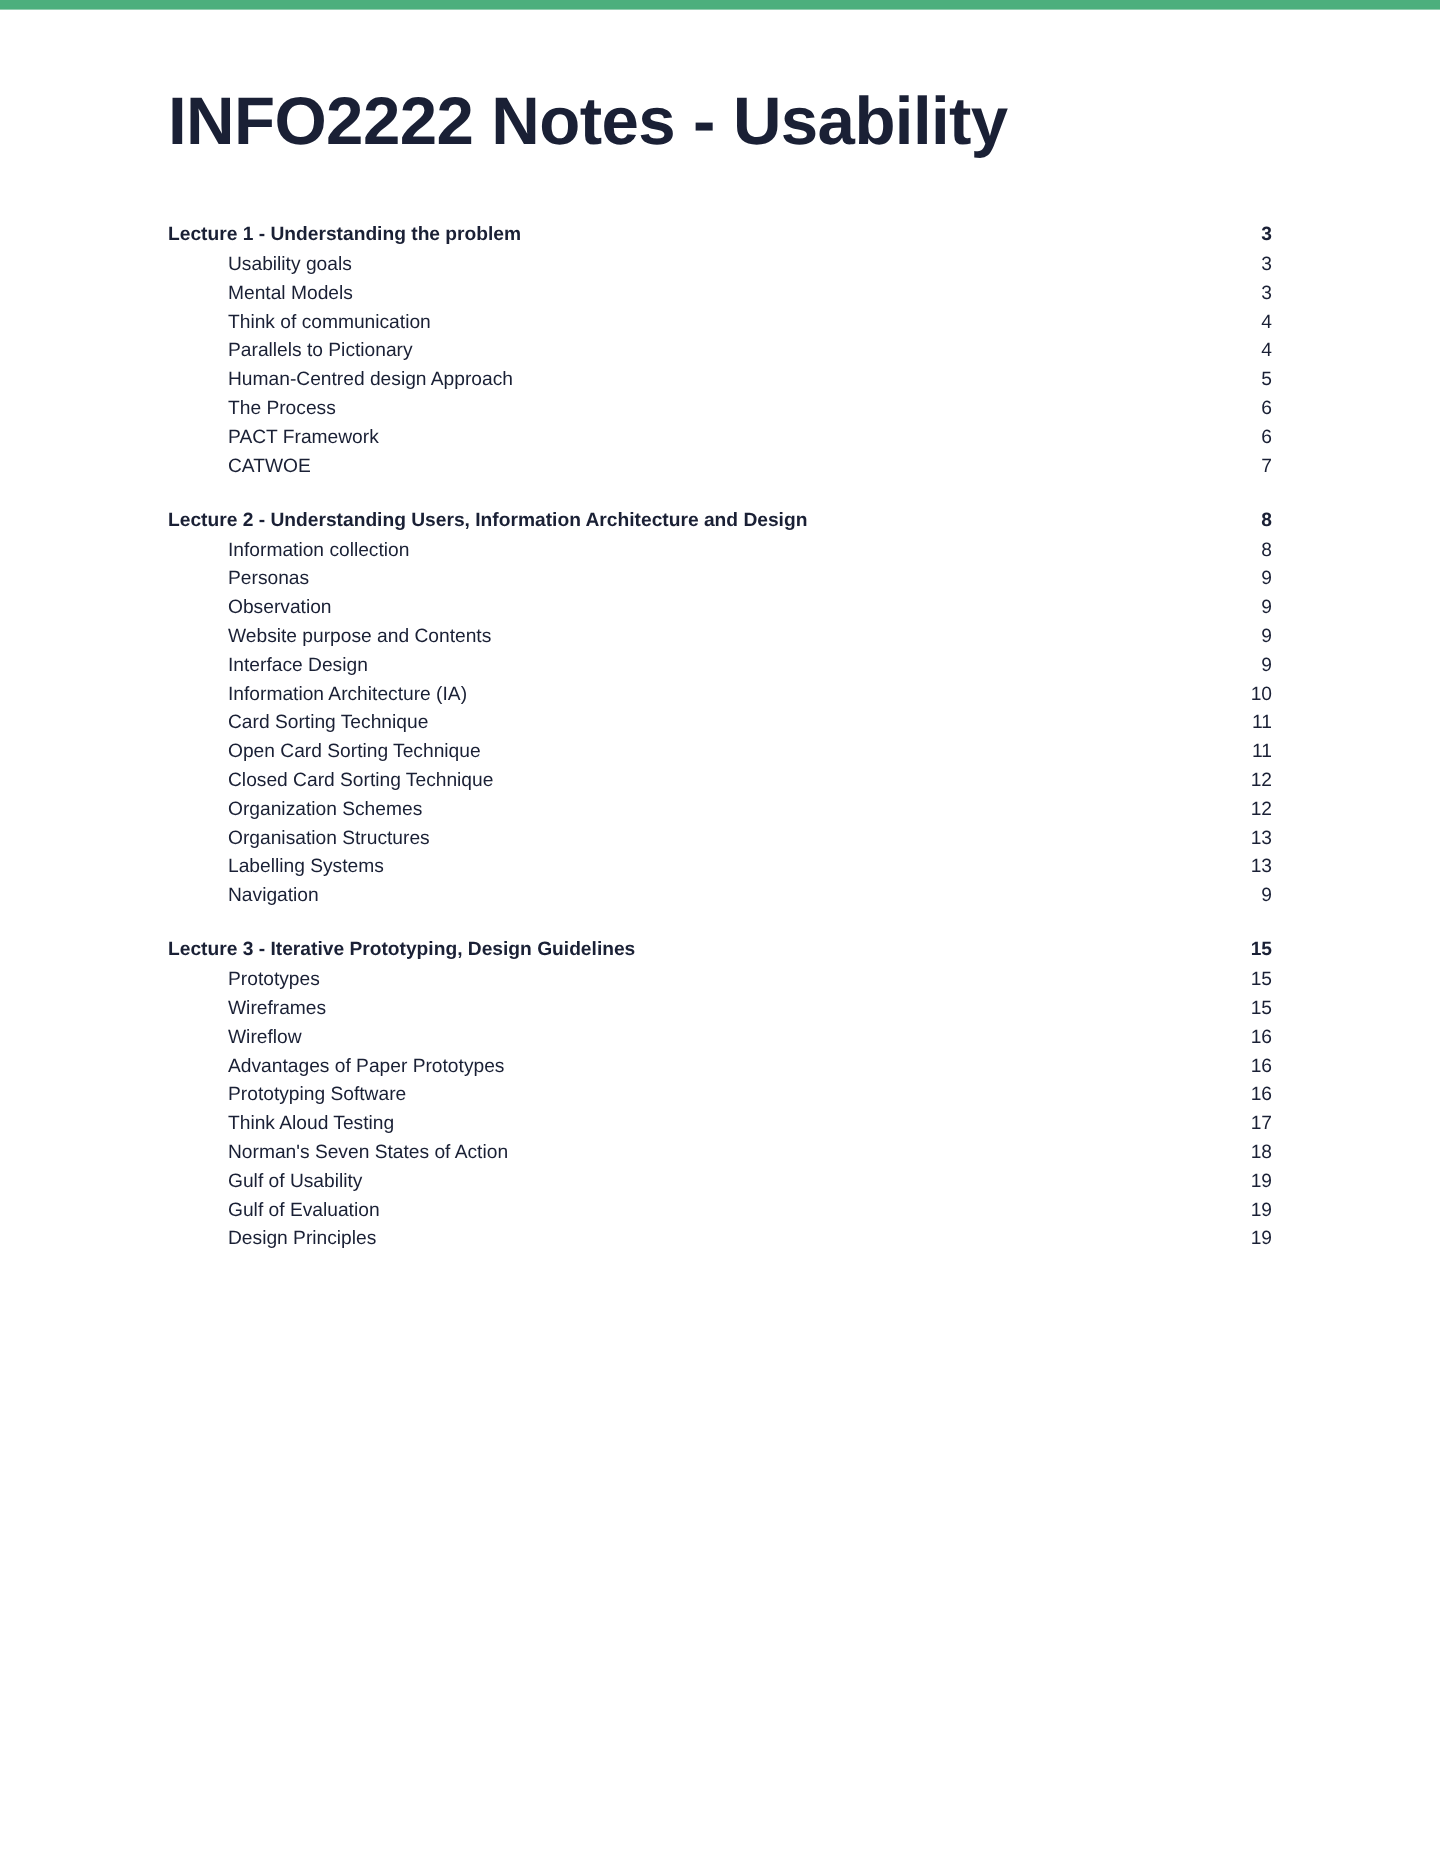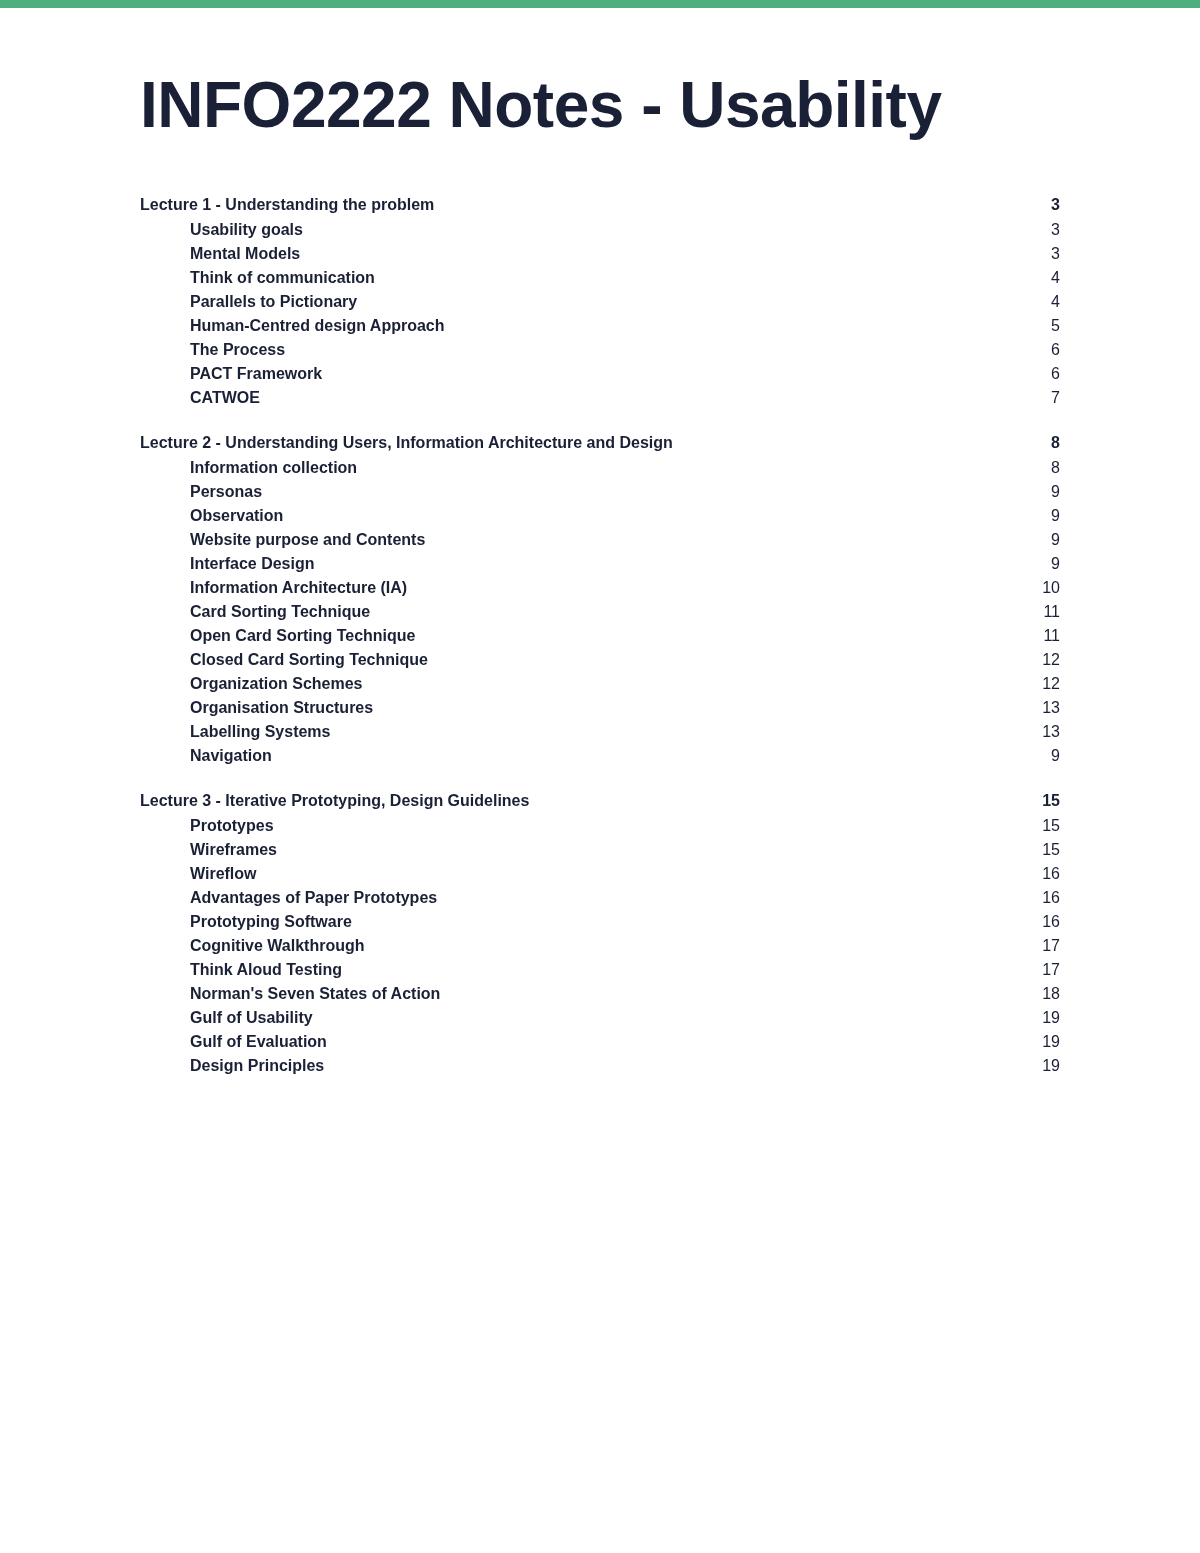--- a/index.html
+++ b/index.html
@@ -20,21 +20,21 @@
       height: 8px;
       background: #4caf7d;
       width: 100%;
     }
 
     .content {
       padding: 60px 140px 80px 140px;
     }
 
     .page-title {
-      font-size: 64px;
+      font-size: 56px;
       font-weight: 900;
       color: #1a2035;
       margin-bottom: 36px;
       letter-spacing: -0.5px;
     }
 
     .toc-table {
       width: 100%;
       border-collapse: collapse;
     }
@@ -61,21 +61,21 @@
       padding-bottom: 4px !important;
       margin-left: 40px;
     }
 
     .section-header td:last-child {
       font-weight: 700;
     }
 
     .sub-item td:first-child {
       padding-left: 50px;
-      font-weight: 700;
+      font-weight: 400;
     }
 
     .spacer td {
       height: 6px;
     }
   </style>
 </head>
 <body>
 
 <div class="top-bar"></div>
@@ -201,24 +201,20 @@
         </tr>
         <tr class="sub-item">
           <td>Advantages of Paper Prototypes</td>
           <td>16</td>
         </tr>
         <tr class="sub-item">
           <td>Prototyping Software</td>
           <td>16</td>
         </tr>
         <tr class="sub-item">
-          <td>Cognitive Walkthrough</td>
-          <td>17</td>
-        </tr>
-        <tr class="sub-item">
           <td>Think Aloud Testing</td>
           <td>17</td>
         </tr>
         <tr class="sub-item">
           <td>Norman's Seven States of Action</td>
           <td>18</td>
         </tr>
         <tr class="sub-item">
           <td>Gulf of Usability</td>
           <td>19</td>

